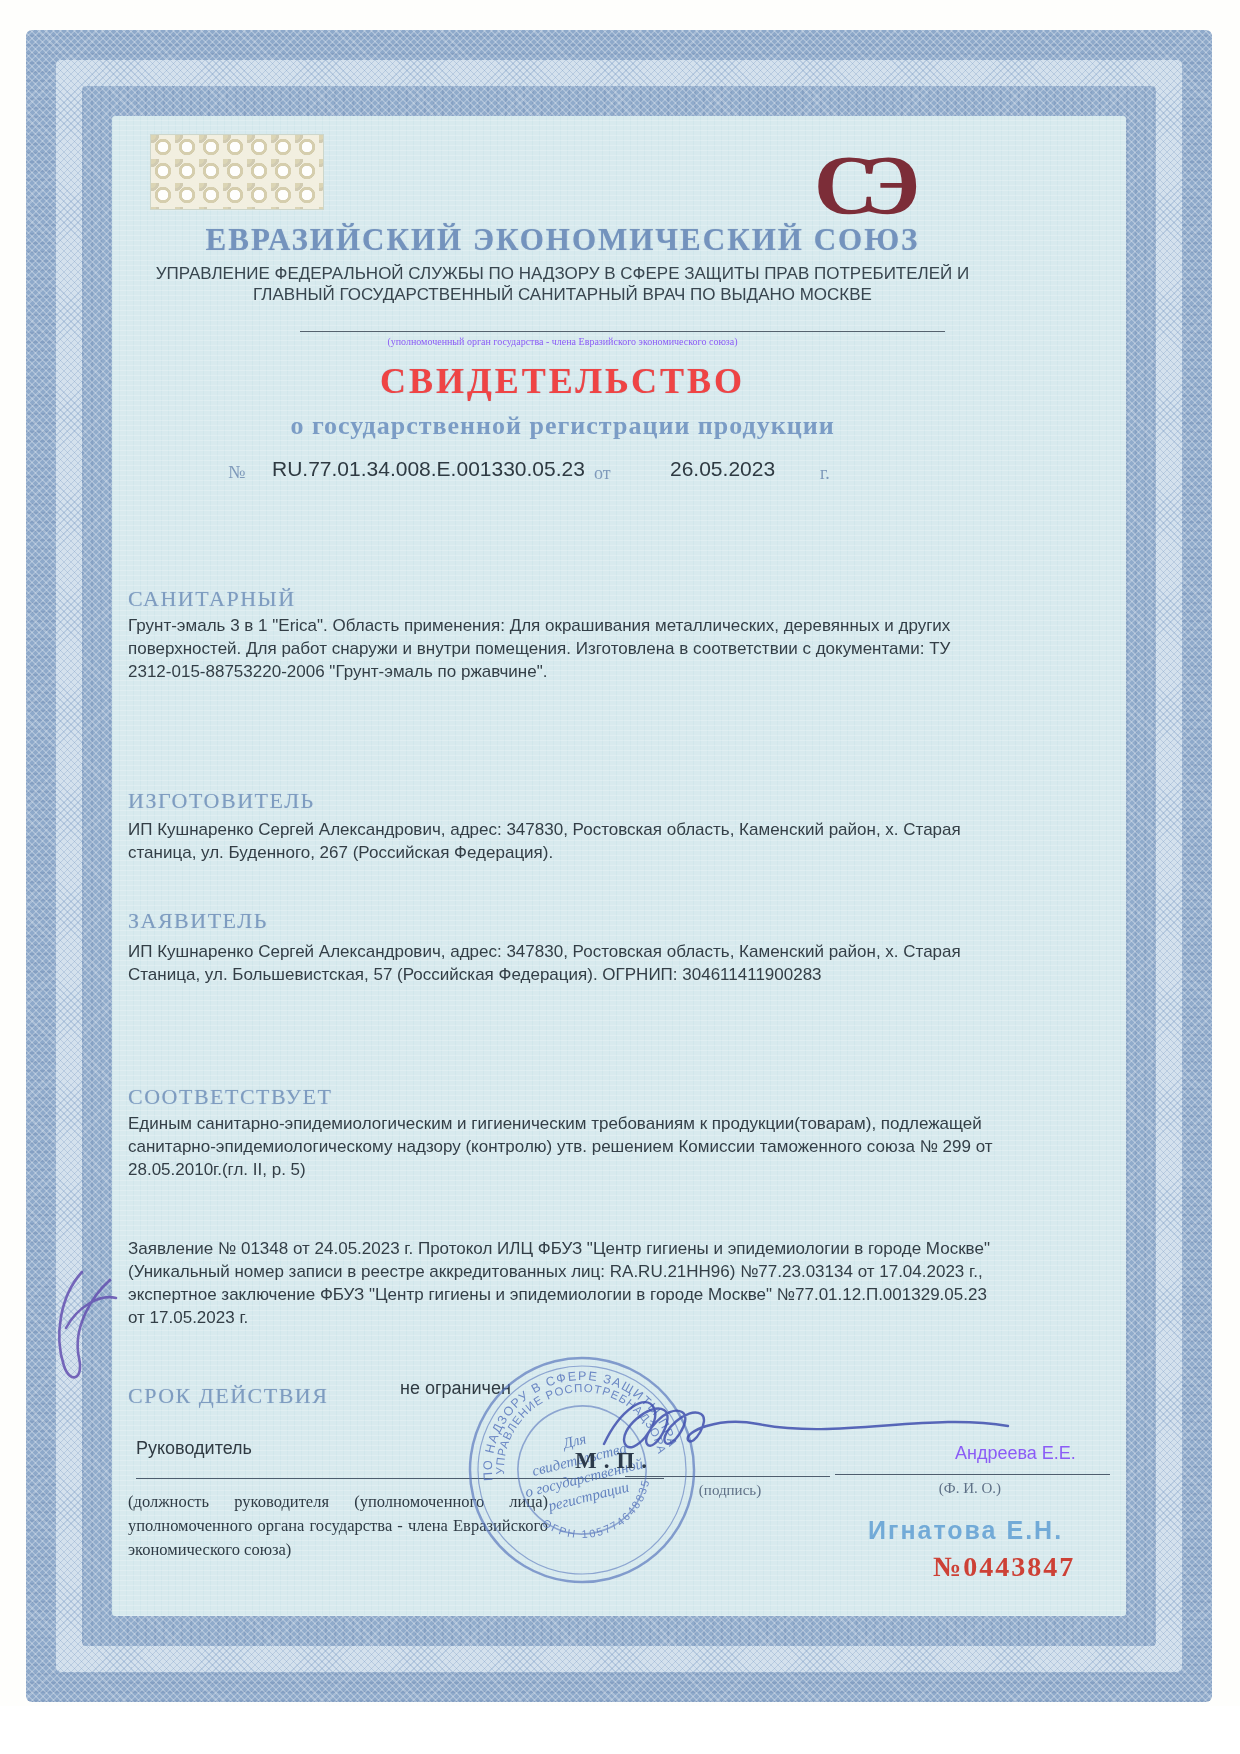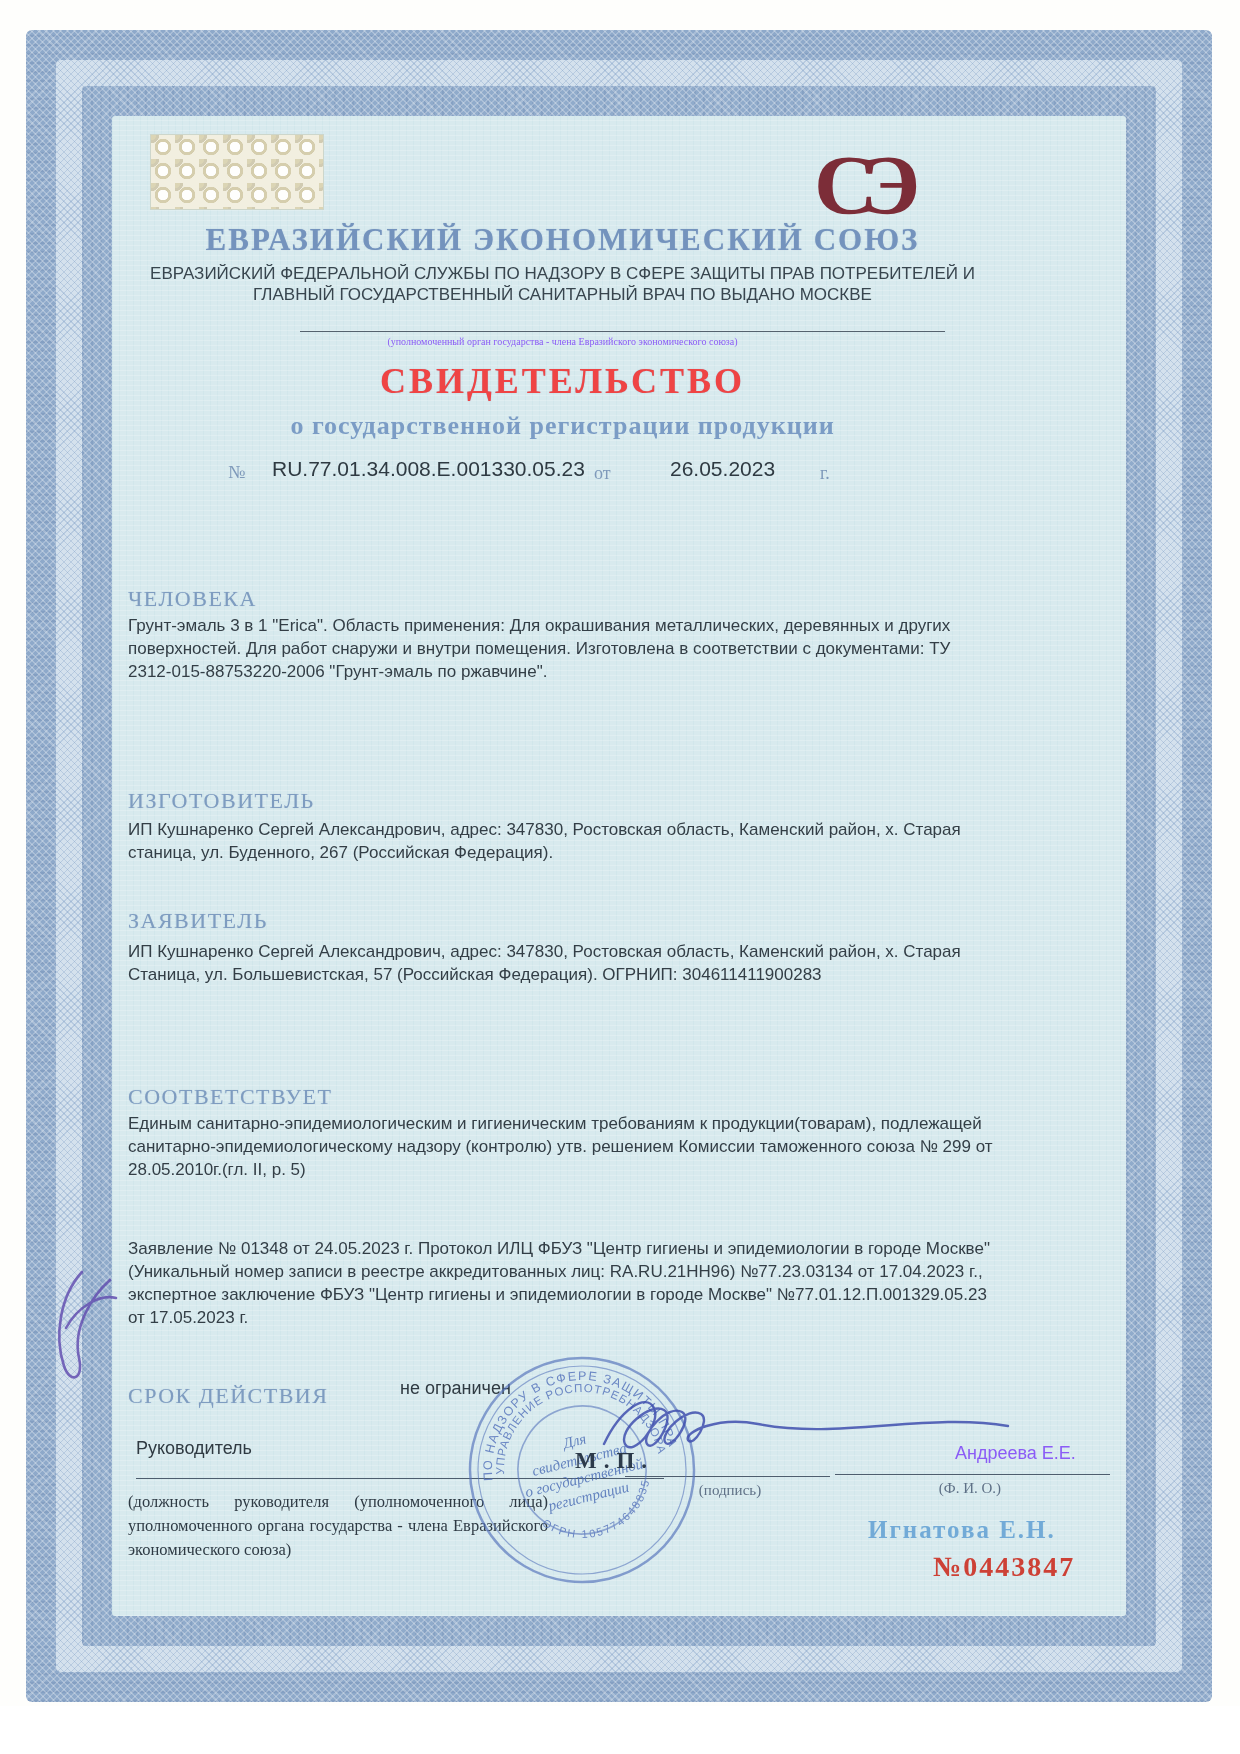--- a/index.html
+++ b/index.html
@@ -76,21 +76,21 @@
   .sig-line{position:absolute;border-top:1.5px solid #4d5d6e;}
   .caption{position:absolute;font-family:"Liberation Serif","DejaVu Serif",serif;
     font-size:15px;color:#5f7read7a;color:#5f7187;text-align:center;}
   .role-caption{position:absolute;left:128px;top:1490px;width:420px;
     font-family:"Liberation Serif","DejaVu Serif",serif;font-size:16.5px;line-height:24px;
     color:#2e3a44;text-align:justify;}
   .fio-name{position:absolute;left:955px;top:1443px;font-size:18px;color:#8b5cf6;}
   .mp-label{position:absolute;left:575px;top:1448px;font-family:"Liberation Serif","DejaVu Serif",serif;
     font-weight:bold;font-size:23px;letter-spacing:7px;color:#2c3a4a;z-index:4;}
   .registrar-name{position:absolute;left:868px;top:1516px;
-    font-family:Liberation Serif, serif;font-weight:bold;
+    font-family:Liberation Sans, sans-serif;font-weight:bold;
     font-size:25px;letter-spacing:2px;color:#67a4d5;opacity:.9;}
   .form-number{position:absolute;left:933px;top:1551px;
     font-family:"Liberation Serif","DejaVu Serif",serif;font-weight:bold;
     font-size:28px;letter-spacing:2px;color:#cd4136;}
   .stamp-wrap{position:absolute;left:462px;top:1350px;width:240px;height:240px;
     transform:rotate(-14deg);opacity:.82;z-index:3;}
   .sig-svg{position:absolute;left:598px;top:1382px;z-index:5;}
   .scribble-svg{position:absolute;left:48px;top:1262px;z-index:5;}
   .footer-note{position:absolute;left:600px;top:1728px;width:632px;text-align:right;
     font-size:12.5px;color:#99a3aa;letter-spacing:.3px;}
@@ -108,36 +108,36 @@
     </div>
   </div>
 
   <div class="security-box"></div>
 
   <div class="se-logo">СЭ</div>
 
   <div class="content-col">
     <div class="union-title">ЕВРАЗИЙСКИЙ ЭКОНОМИЧЕСКИЙ СОЮЗ</div>
     <div class="org-lines">
-      <div>ЕВРАЗИЙСКИЙ ФЕДЕРАЛЬНОЙ СЛУЖБЫ ПО НАДЗОРУ В СФЕРЕ ЗАЩИТЫ ПРАВ ПОТРЕБИТЕЛЕЙ И</div>
+      <div>УПРАВЛЕНИЕ ФЕДЕРАЛЬНОЙ СЛУЖБЫ ПО НАДЗОРУ В СФЕРЕ ЗАЩИТЫ ПРАВ ПОТРЕБИТЕЛЕЙ И</div>
       <div>ГЛАВНЫЙ ГОСУДАРСТВЕННЫЙ САНИТАРНЫЙ ВРАЧ ПО ВЫДАНО МОСКВЕ</div>
     </div>
     <div class="divider"></div>
     <div class="org-note">(уполномоченный орган государства - члена Евразийского экономического союза)</div>
     <div class="cert-title">СВИДЕТЕЛЬСТВО</div>
     <div class="cert-subtitle">о государственной регистрации продукции</div>
   </div>
 
   <span class="num-label" style="left:228px;top:462px;">№</span>
   <span class="num-value" style="left:272px;top:457px;">RU.77.01.34.008.E.001330.05.23</span>
   <span class="num-label" style="left:594px;top:463px;">от</span>
   <span class="num-value" style="left:670px;top:457px;">26.05.2023</span>
   <span class="num-label" style="left:820px;top:463px;">г.</span>
 
-  <div class="sec-head" style="top:586px;">ЧЕЛОВЕКА</div>
+  <div class="sec-head" style="top:586px;">САНИТАРНЫЙ</div>
   <div class="sec-body" style="top:614px;">Грунт-эмаль 3 в 1 "Erica". Область применения: Для окрашивания металлических, деревянных и других поверхностей. Для работ снаружи и внутри помещения. Изготовлена в соответствии с документами: ТУ 2312-015-88753220-2006 "Грунт-эмаль по ржавчине".</div>
 
   <div class="sec-head" style="top:788px;">ИЗГОТОВИТЕЛЬ</div>
   <div class="sec-body" style="top:818px;">ИП Кушнаренко Сергей Александрович, адрес: 347830, Ростовская область, Каменский район, х. Старая станица, ул. Буденного, 267 (Российская Федерация).</div>
 
   <div class="sec-head" style="top:908px;">ЗАЯВИТЕЛЬ</div>
   <div class="sec-body" style="top:940px;">ИП Кушнаренко Сергей Александрович, адрес: 347830, Ростовская область, Каменский район, х. Старая Станица, ул. Большевистская, 57 (Российская Федерация). ОГРНИП: 304611411900283</div>
 
   <div class="sec-head" style="top:1084px;">СООТВЕТСТВУЕТ</div>
   <div class="sec-body" style="top:1112px;">Единым санитарно-эпидемиологическим и гигиеническим требованиям к продукции(товарам), подлежащей санитарно-эпидемиологическому надзору (контролю) утв. решением Комиссии таможенного союза № 299 от 28.05.2010г.(гл. II, р. 5)</div>

